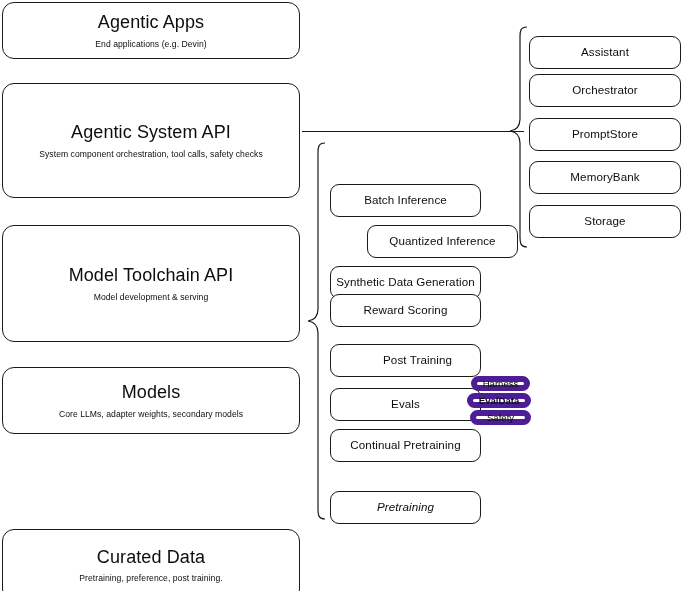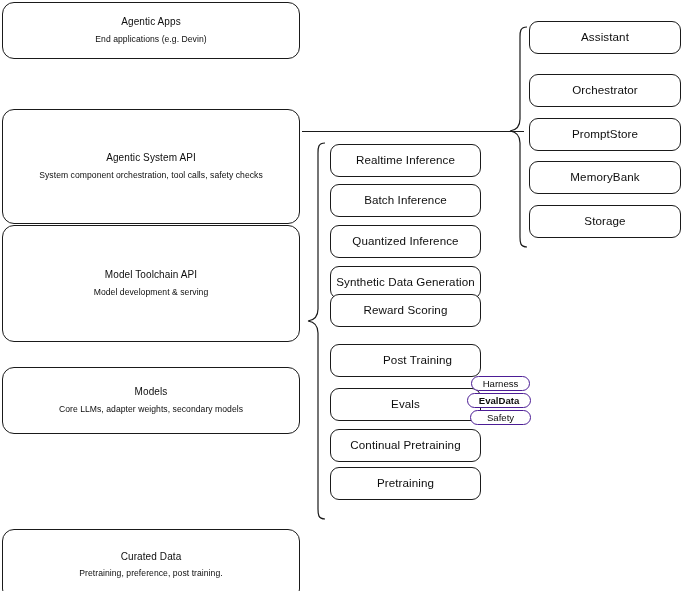--- a/index.html
+++ b/index.html
@@ -26,21 +26,21 @@
     border: 1px solid #1a1a1a;
     border-radius: 10px;
     display: flex;
     flex-direction: column;
     align-items: center;
     justify-content: center;
     text-align: center;
     line-height: 1.25;
   }
   .node .title {
-    font-size: 10px;
+    font-size: 18px;
     color: #0d0d0d;
     letter-spacing: 0.1px;
   }
   .node .subtitle {
     font-size: 8.6px;
     color: #0d0d0d;
     margin-top: 5px;
     letter-spacing: 0.05px;
   }
   
@@ -64,21 +64,21 @@
   }
   .right {
     left: 529px;
     width: 152px;
   }
   
   .pill {
     position: absolute;
     box-sizing: border-box;
     background: #ffffff;
-    border: 1px solid #4c1d95;
+    border: 6px solid #4c1d95;
     border-radius: 999px;
     height: 15px;
     display: flex;
     align-items: center;
     justify-content: center;
     font-size: 9.6px;
     color: #0d0d0d;
     z-index: 6;
   }
   
@@ -98,21 +98,21 @@
 </head>
 <body>
 
 <div id="canvas">
 
   <div class="node layer" style="top:2px; height:57px;">
     <div class="title">Agentic Apps</div>
     <div class="subtitle">End applications (e.g. Devin)</div>
   </div>
 
-  <div class="node layer" style="top:83px; height:115px;margin-top:26px;">
+  <div class="node layer" style="top:83px; height:115px;">
     <div class="title">Agentic System API</div>
     <div class="subtitle">System component orchestration, tool calls, safety checks</div>
   </div>
 
   <div class="node layer" style="top:225px; height:117px;">
     <div class="title">Model Toolchain API</div>
     <div class="subtitle">Model development &amp; serving</div>
   </div>
 
   <div class="node layer" style="top:367px; height:67px;">
@@ -133,59 +133,56 @@
       <path d="M19 2 C12 2 12 7 12 12 L12 168 C12 175 9 179 2 180 C9 181 12 185 12 192 L12 368 C12 373 12 378 19 378" fill="none" stroke="#1a1a1a" stroke-width="1.2"></path>
     </svg>
   </div>
 
   <div class="brace" style="left:508px; top:25px;">
     <svg width="20" height="224" viewBox="0 0 20 224">
       <path d="M19 2 C12 2 12 7 12 12 L12 94 C12 101 9 105 2 106 C9 107 12 111 12 118 L12 212 C12 217 12 222 19 222" fill="none" stroke="#1a1a1a" stroke-width="1.2"></path>
     </svg>
   </div>
 
-  <div class="node item mid" style="top:144px;">
-    <div class="title">Realtime Inference</div>
-  </div>
   <div class="node item mid" style="top:184px;">
     <div class="title">Batch Inference</div>
   </div>
-  <div class="node item mid" style="top:225px;">
+  <div class="node item mid" style="top:225px;margin-left:37px;">
     <div class="title">Quantized Inference</div>
   </div>
   <div class="node item mid" style="top:266px;">
     <div class="title">Synthetic Data Generation</div>
   </div>
   <div class="node item mid" style="top:294px;">
     <div class="title">Reward Scoring</div>
   </div>
   <div class="node item mid" style="top:344px;padding-left:24px;">
     <div class="title">Post Training</div>
   </div>
   <div class="node item mid" style="top:388px;">
     <div class="title">Evals</div>
   </div>
   <div class="node item mid" style="top:429px;">
     <div class="title">Continual Pretraining</div>
   </div>
-  <div class="node item mid" style="top:467px;">
+  <div class="node item mid" style="top:491px;font-style:italic;">
     <div class="title">Pretraining</div>
   </div>
 
   <div class="pill" style="left:471px; top:376px; width:59px;">
     <span>Harness</span>
   </div>
   <div class="pill" style="left:467px; top:393px; width:64px;font-weight:bold;">
     <span>EvalData</span>
   </div>
   <div class="pill" style="left:470px; top:410px; width:61px;">
     <span>Safety</span>
   </div>
 
-  <div class="node item right" style="top:21px;">
+  <div class="node item right" style="top:36px;">
     <div class="title">Assistant</div>
   </div>
   <div class="node item right" style="top:74px;">
     <div class="title">Orchestrator</div>
   </div>
   <div class="node item right" style="top:118px;">
     <div class="title">PromptStore</div>
   </div>
   <div class="node item right" style="top:161px;">
     <div class="title">MemoryBank</div>

